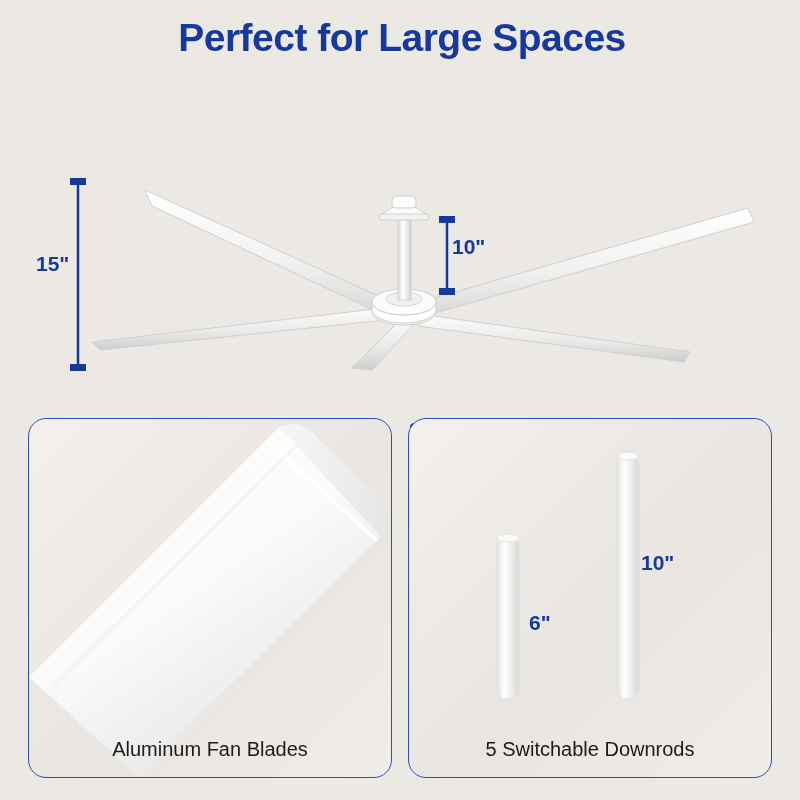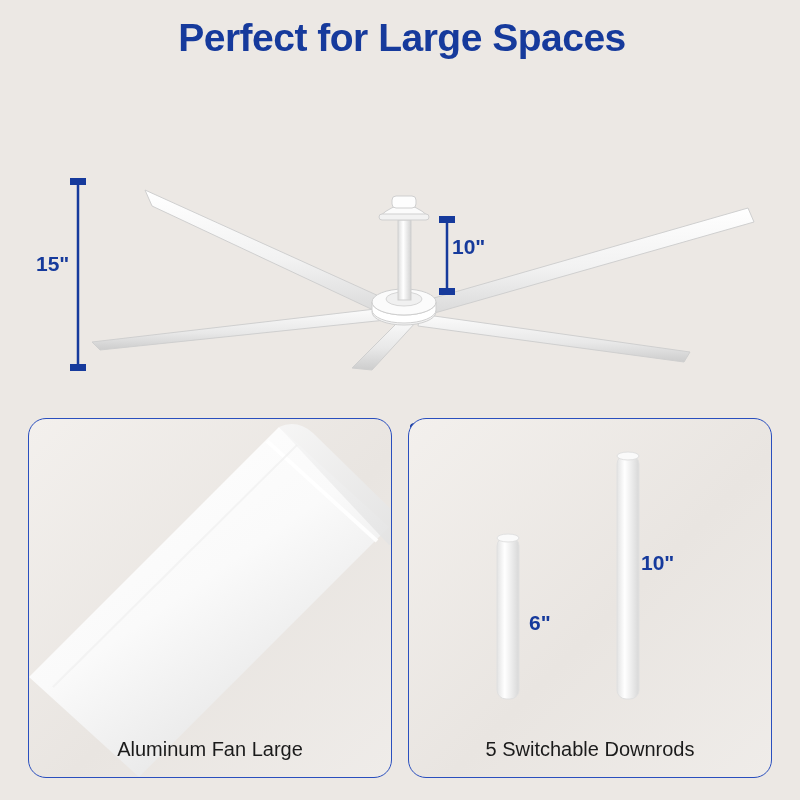--- a/index.html
+++ b/index.html
@@ -180,21 +180,21 @@
           </linearGradient>
         </defs>
 
         <path d="M250 8 L360 108 L110 358 L0 258 Z" fill="url(#bigBlade)"></path>
 
         <path d="M250 8 Q268 0 284 14 L372 100 Q384 116 360 126 L300 62 Z" fill="url(#bladeEdge)" opacity="0.9"></path>
 
         <path d="M238 22 L348 122" stroke="#ffffff" stroke-width="4" opacity="0.85" fill="none"></path>
         <path d="M24 268 L268 26" stroke="#f0f0f0" stroke-width="2" opacity="0.7" fill="none"></path>
       </svg>
-      <div class="card-caption">Aluminum Fan Large</div>
+      <div class="card-caption">Aluminum Fan Blades</div>
     </div>
 
     <div class="card">
       <svg class="card-svg" width="364" height="358" viewBox="0 0 364 358">
         <defs>
           <linearGradient id="rodA" x1="0" y1="0" x2="1" y2="0">
             <stop offset="0%" stop-color="#e3e3e3"></stop>
             <stop offset="35%" stop-color="#ffffff"></stop>
             <stop offset="100%" stop-color="#d8d8d8"></stop>
           </linearGradient>

